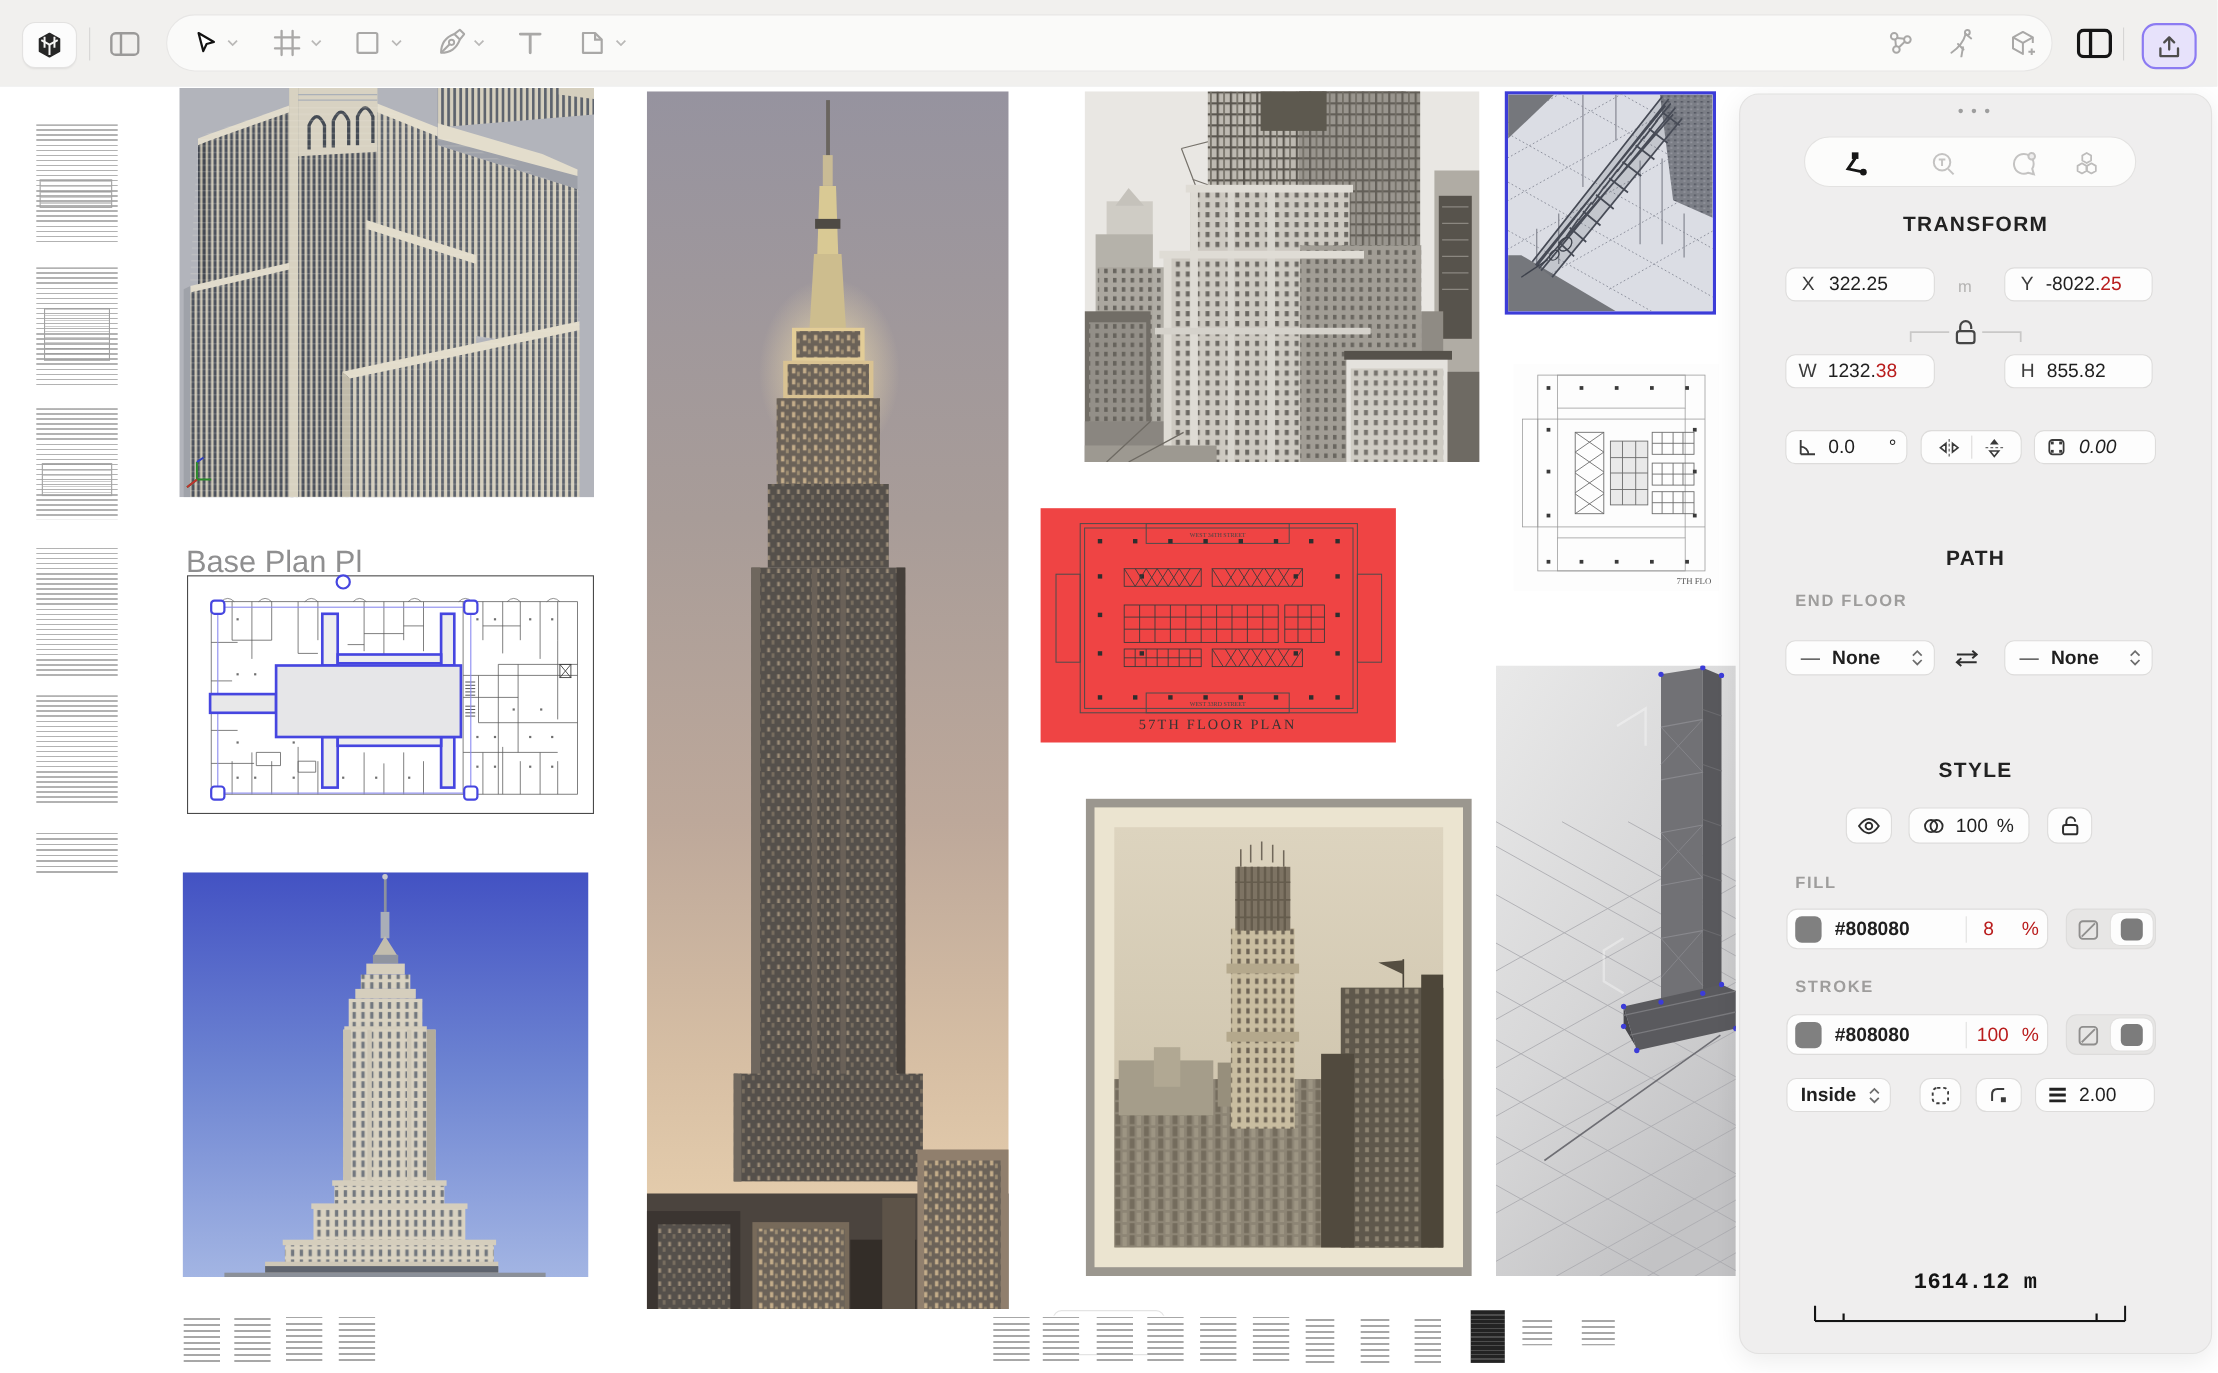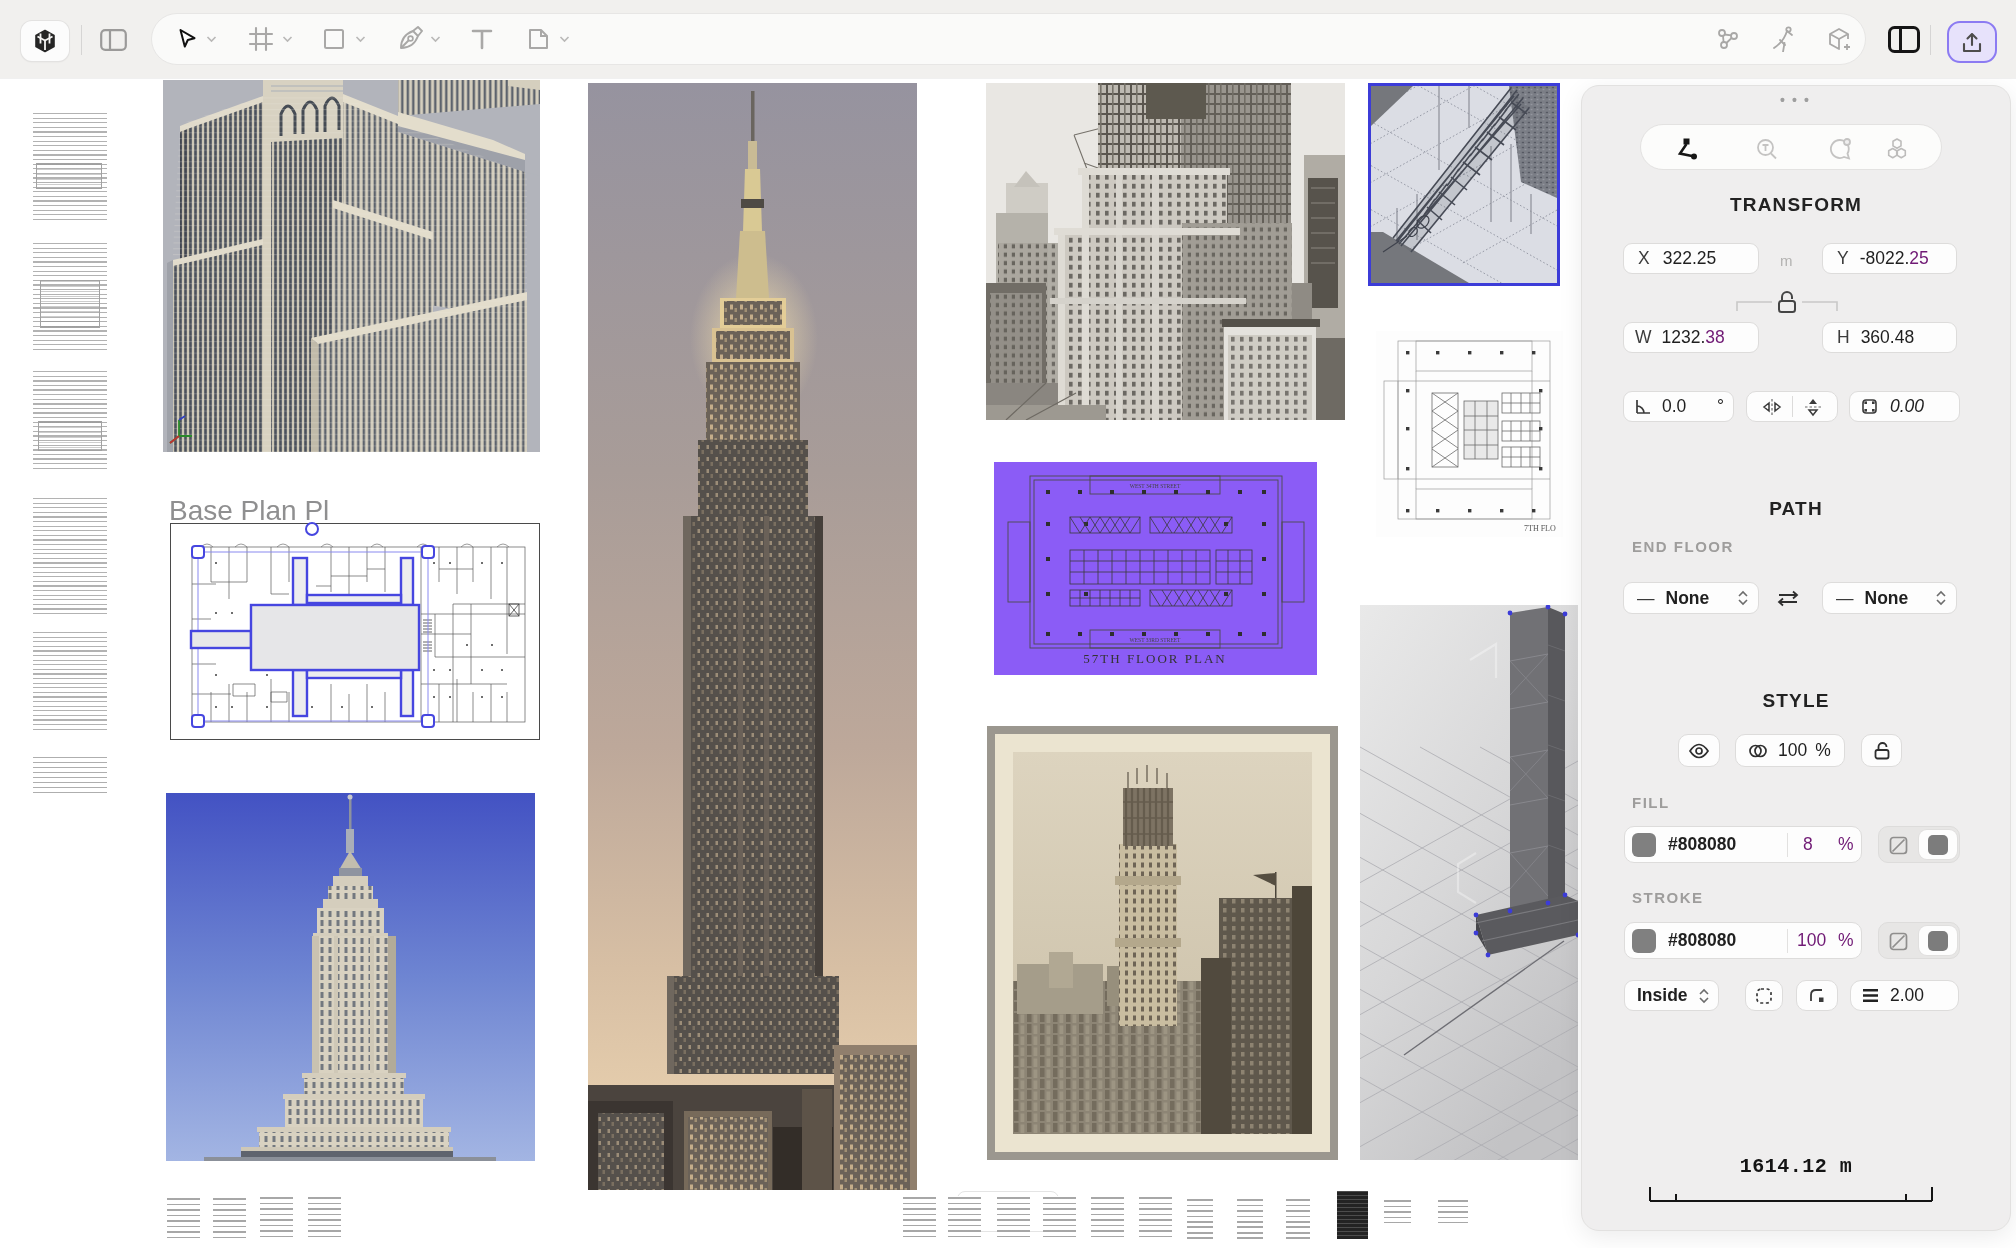--- a/index.html
+++ b/index.html
@@ -28,21 +28,21 @@
   #panel .dots { position:absolute; left:0; right:0; top:6px; text-align:center;
     color:#9e9e9e; font-size:14px; letter-spacing:3px; font-weight:bold; }
   #segPill { left:58px; top:38px; width:302px; height:46px; background:#fcfcfb;
     border:1px solid #e3e2e1; border-radius:24px; }
   .h1 { position:absolute; width:100%; text-align:center; font-weight:bold;
     font-size:19px; letter-spacing:1.2px; color:#222; }
   .field { position:absolute; background:#fdfdfd; border:1px solid #dddcdb;
     border-radius:9px; height:31px; font-size:17.5px; color:#1f1f1f;
     display:flex; align-items:center; }
   .field .lab { color:#3c3c3c; }
-  .field .dim { color:#701a75; }
+  .field .dim { color:#b91c1c; }
   .leftlab { position:absolute; font-weight:bold; font-size:15px; color:#9e9d9c;
     letter-spacing:1.5px; }
   .btnw { position:absolute; background:#fdfdfd; border:1px solid #dddcdb;
     border-radius:10px; display:flex; align-items:center; justify-content:center; }
 
   
   .tinytext { position:absolute; left:33px; width:74px;
     background-image: repeating-linear-gradient(180deg, rgba(115,115,115,0.55) 0 1.3px, transparent 1.3px 4.6px);
   }
   .tinytext.sparse { background-image: repeating-linear-gradient(180deg, rgba(120,120,120,0.6) 0 1.2px, transparent 1.2px 5px); }
@@ -426,21 +426,21 @@
         </g>
       </svg>
       
       <div class="abs" style="left:20px;top:21px;width:14px;height:14px;background:#fff;border:2.5px solid #4646e0;border-radius:4px;"></div>
       <div class="abs" style="left:250px;top:21px;width:14px;height:14px;background:#fff;border:2.5px solid #4646e0;border-radius:4px;"></div>
       <div class="abs" style="left:20px;top:190px;width:14px;height:14px;background:#fff;border:2.5px solid #4646e0;border-radius:4px;"></div>
       <div class="abs" style="left:250px;top:190px;width:14px;height:14px;background:#fff;border:2.5px solid #4646e0;border-radius:4px;"></div>
       <div class="abs" style="left:134px;top:-2px;width:14px;height:14px;background:#fff;border:2.5px solid #4646e0;border-radius:50%;"></div>
     </div>
 
-    <div class="abs" style="left:994px;top:462px;width:323px;height:213px;background:#8b5cf6;">
+    <div class="abs" style="left:946px;top:462px;width:323px;height:213px;background:#ef4444;">
       <svg width="323" height="213" viewBox="0 0 323 213">
         <g stroke="#4c4c4c" stroke-width="0.9" fill="none">
           <rect x="36" y="14" width="252" height="172"></rect>
           <rect x="40" y="18" width="244" height="164"></rect>
           <rect x="14" y="60" width="22" height="80"></rect>
           <rect x="288" y="60" width="22" height="80"></rect>
           <rect x="96" y="14" width="130" height="18"></rect>
           <rect x="96" y="168" width="130" height="18"></rect>
         </g>
         <g fill="#2e2e2e">
@@ -812,21 +812,21 @@
     </svg>
 
     <div class="field" style="left:41px;top:236px;width:136px;padding-left:11px;">
       <span class="lab">W</span>
         <span style="width:10px;"></span>
         <span>1232.<span class="dim">38</span></span>
     </div>
     <div class="field" style="left:240px;top:236px;width:135px;padding-left:14px;">
       <span class="lab">H</span>
         <span style="width:11px;"></span>
-        <span>360.48</span>
+        <span>855.82</span>
     </div>
 
     <div class="field" style="left:41px;top:305px;width:111px;padding-left:10px;">
       <svg width="19" height="19" viewBox="0 0 19 19">
           <path d="M3 16 H16 M3 16 V3 M3 9 A7 7 0 0 1 10 16" stroke="#3a3a3a" stroke-width="1.7" fill="none"></path>
         </svg>
       <span style="margin-left:9px;">0.0</span>
       <span style="margin-left:auto;margin-right:9px;">°</span>
     </div>
     <div class="btnw" style="left:164px;top:305px;width:92px;height:31px;">

